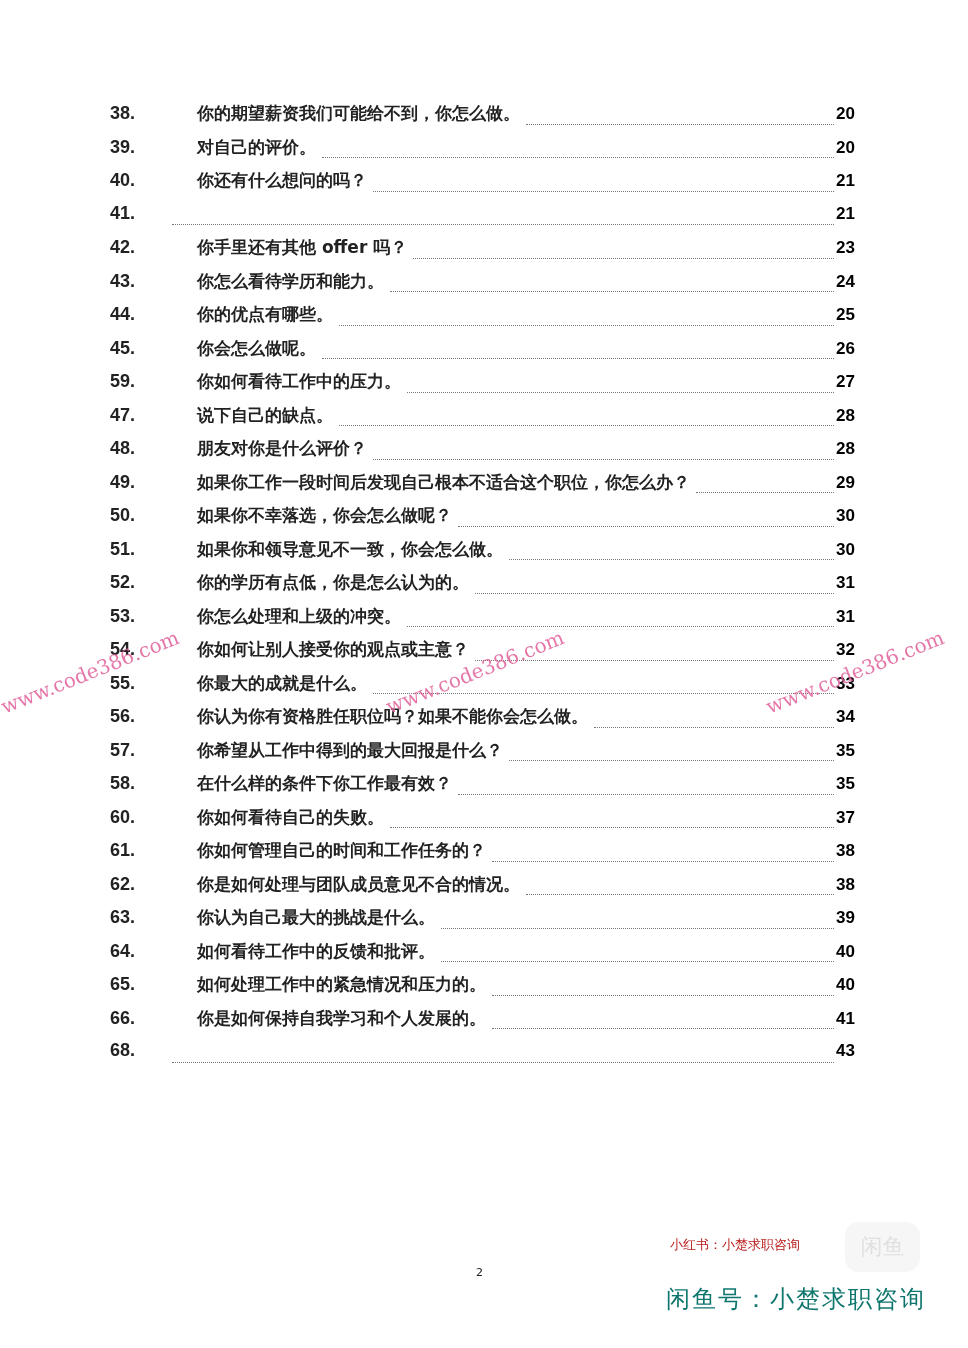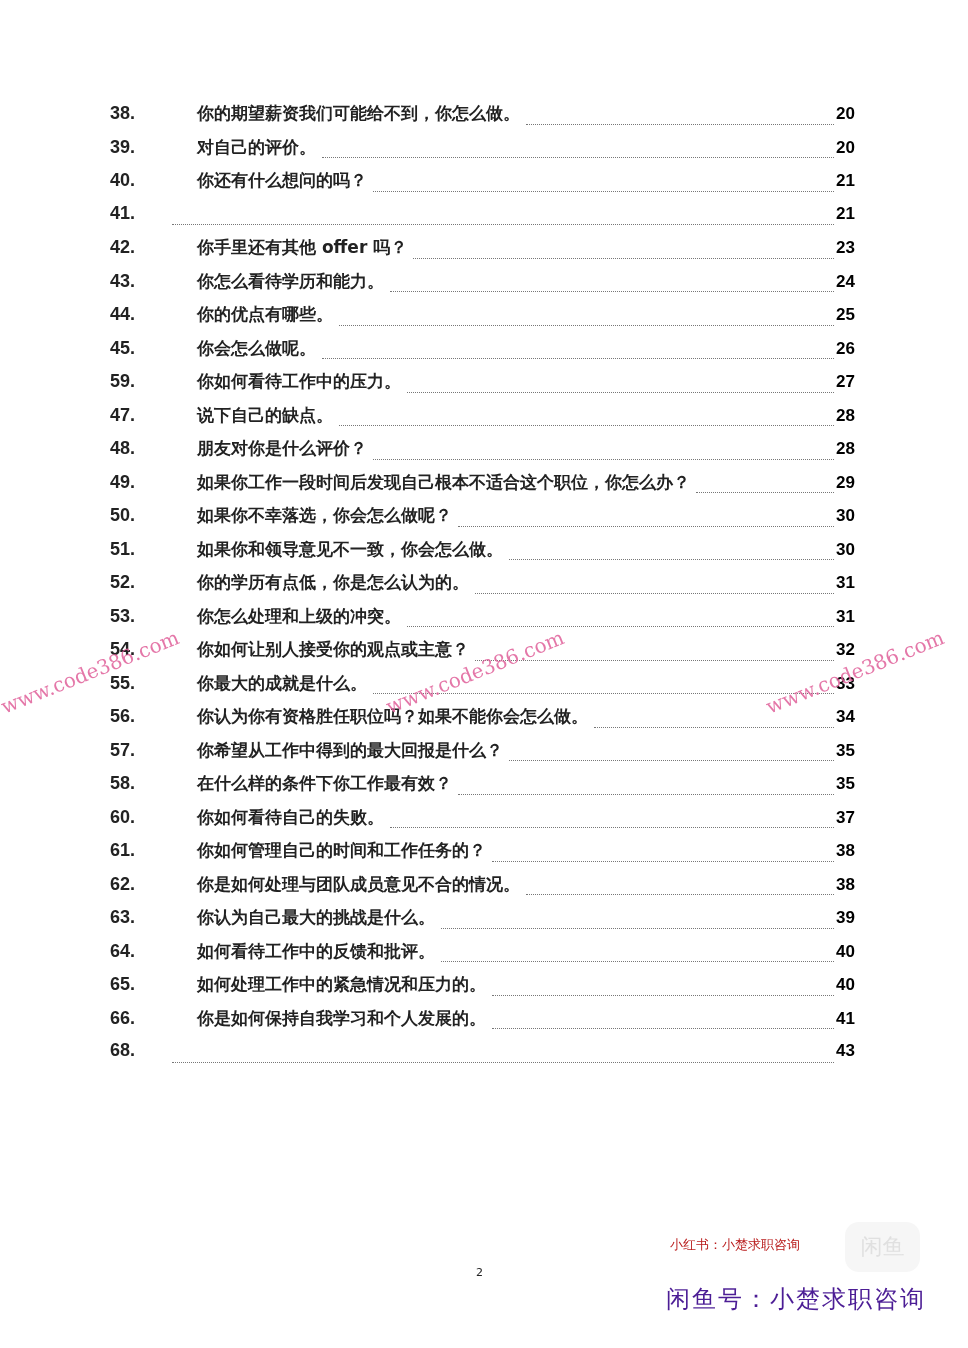--- a/index.html
+++ b/index.html
@@ -5,21 +5,21 @@
 html,body{margin:0;padding:0;}
 body{width:968px;height:1348px;background:#fff;position:relative;overflow:hidden;font-family:"DejaVu Sans",sans-serif;color:#222;}
 .toc{position:absolute;left:110px;top:102px;width:745px;}
 .row{display:flex;align-items:baseline;height:33.5px;font-size:17px;font-weight:bold;}
 .num{width:56px;flex:none;font-family:"Liberation Sans",sans-serif;font-size:18px;}
 .title{flex:none;white-space:nowrap;margin-left:31px;}
 .dots{flex:1;border-bottom:1px dotted #777;margin:0 2px 0 6px;height:1px;align-self:center;position:relative;top:5px;}
 .page{flex:none;font-family:"Liberation Sans",sans-serif;font-size:17px;color:#000000;}
 .pnum{position:absolute;left:476px;top:1266px;font-size:11px;}
 .wm-green{position:absolute;left:670px;top:1236px;font-size:13px;color:#b91c1c;font-family:"DejaVu Serif",serif;}
-.wm-grey{position:absolute;left:666px;top:1283px;font-size:24px;color:#4c1d95;letter-spacing:2px;}
+.wm-grey{position:absolute;left:666px;top:1283px;font-size:24px;color:#0f766e;letter-spacing:2px;}
 .wm-logo{position:absolute;left:845px;top:1222px;width:75px;height:50px;border-radius:14px;background:#f6f6f6;color:#e0e0e0;font-size:22px;display:flex;align-items:center;justify-content:center;}
 .wm-pink{position:absolute;font-family:"DejaVu Serif",serif;color:#e0609a;font-size:20px;transform:rotate(-22deg);opacity:.85;white-space:nowrap;}
 </style>
 </head>
 <body>
 
 <div class="toc" id="toc">
     <div class="row">
       <span class="num">38.</span>
       <span class="title">你的期望薪资我们可能给不到，你怎么做。</span>

